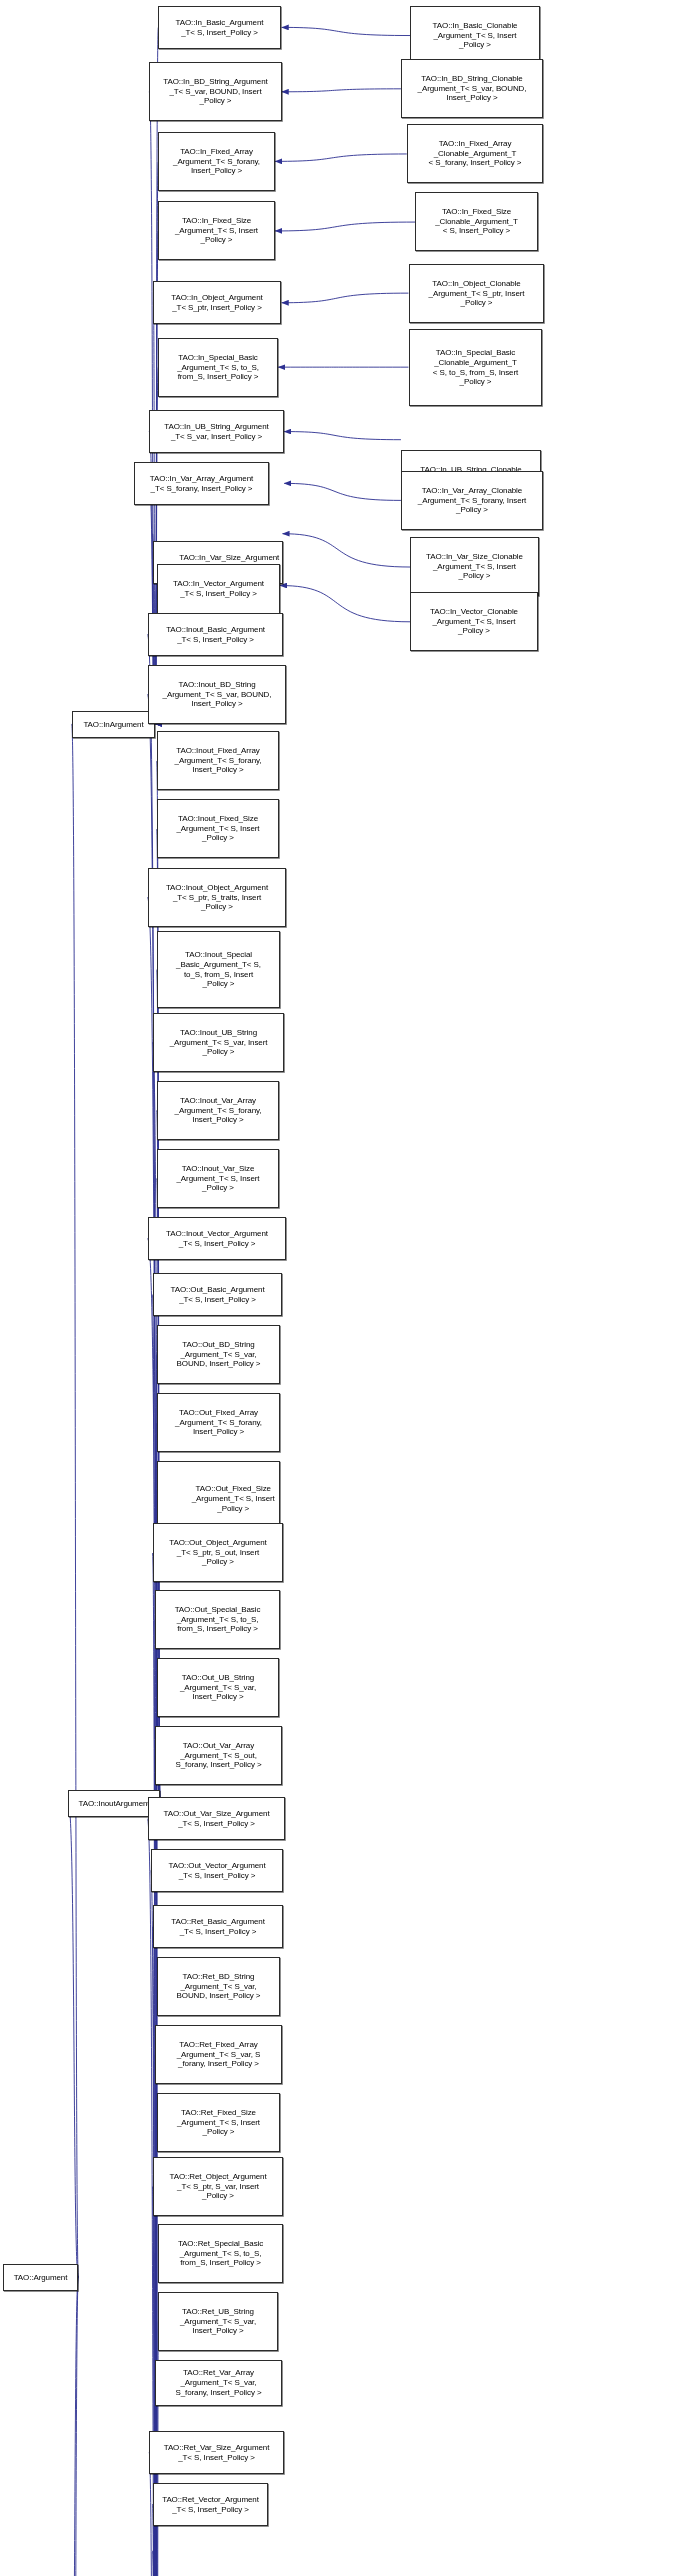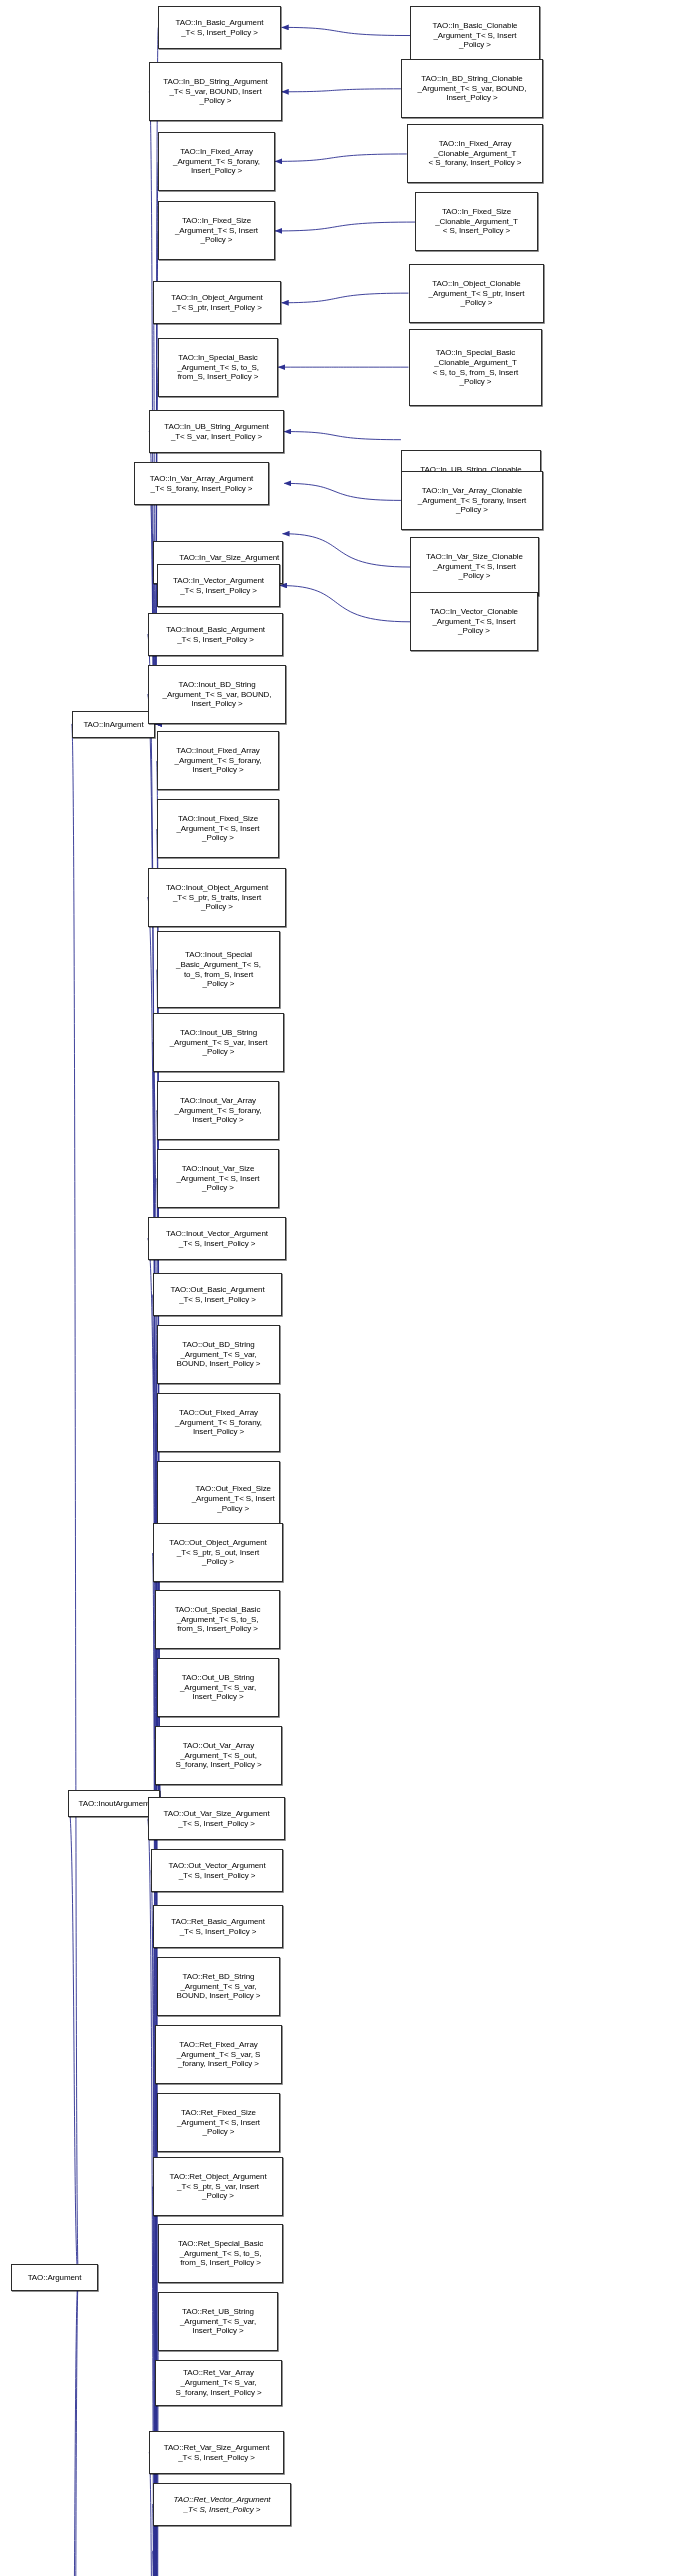--- a/index.html
+++ b/index.html
@@ -87,21 +87,21 @@
         <path d="M183,2622.099425287356 C186.5,2622.099425287356 185.25,4752.444252873563 188,4752.444252873563" fill="none" stroke="#2e3192" stroke-width="1.1" marker-end="url(#arrowhead)"></path>
         <path d="M186,2701.987356321839 C187.4,2701.987356321839 186.9,4752.444252873563 188,4752.444252873563" fill="none" stroke="#2e3192" stroke-width="1.1" marker-end="url(#arrowhead)"></path>
         <path d="M190,2783.6505747126434 C188.6,2783.6505747126434 189.1,4752.444252873563 188,4752.444252873563" fill="none" stroke="#2e3192" stroke-width="1.1" marker-end="url(#arrowhead)"></path>
         <path d="M186,2865.313793103448 C187.4,2865.313793103448 186.9,4752.444252873563 188,4752.444252873563" fill="none" stroke="#2e3192" stroke-width="1.1" marker-end="url(#arrowhead)"></path>
         <path d="M179,2940.7635057471266 C185.3,2940.7635057471266 183.05,4752.444252873563 188,4752.444252873563" fill="none" stroke="#2e3192" stroke-width="1.1" marker-end="url(#arrowhead)"></path>
         <path d="M183,3002.898563218391 C186.5,3002.898563218391 185.25,4752.444252873563 188,4752.444252873563" fill="none" stroke="#2e3192" stroke-width="1.1" marker-end="url(#arrowhead)"></path>
         <path d="M183,3058.8201149425286 C186.5,3058.8201149425286 185.25,4752.444252873563 188,4752.444252873563" fill="none" stroke="#2e3192" stroke-width="1.1" marker-end="url(#arrowhead)"></path>
       </g>
   </svg>
   <div id="node-layer">
-      <div class="node root" style="left: 11px; top: 2264px; width: 87px; height: 27px;">TAO::Argument</div>
+      <div class="node root" style="left: 3px; top: 2264px; width: 75px; height: 27px;">TAO::Argument</div>
       <div class="node" style="left: 72px; top: 711px; width: 83px; height: 27px;">TAO::InArgument</div>
       <div class="node" style="left: 68px; top: 1790px; width: 92px; height: 27px;">TAO::InoutArgument</div>
       <div class="node" style="left: 158px; top: 6px; width: 123px; height: 43px;">TAO::In_Basic_Argument
 _T&lt; S, Insert_Policy &gt;</div>
       <div class="node" style="left: 149px; top: 62px; width: 133px; height: 59px;">TAO::In_BD_String_Argument
 _T&lt; S_var, BOUND, Insert
 _Policy &gt;</div>
       <div class="node" style="left: 158px; top: 132px; width: 117px; height: 59px;">TAO::In_Fixed_Array
 _Argument_T&lt; S_forany,
 Insert_Policy &gt;</div>
@@ -112,21 +112,21 @@
 _T&lt; S_ptr, Insert_Policy &gt;</div>
       <div class="node" style="left: 158px; top: 338px; width: 120px; height: 59px;">TAO::In_Special_Basic
 _Argument_T&lt; S, to_S,
 from_S, Insert_Policy &gt;</div>
       <div class="node" style="left: 149px; top: 410px; width: 135px; height: 43px;">TAO::In_UB_String_Argument
 _T&lt; S_var, Insert_Policy &gt;</div>
       <div class="node" style="left: 134px; top: 462px; width: 135px; height: 43px;">TAO::In_Var_Array_Argument
 _T&lt; S_forany, Insert_Policy &gt;</div>
       <div class="node" style="left: 153px; top: 541px; width: 130px; height: 43px; padding-left: 25px;">TAO::In_Var_Size_Argument
 _T&lt; S, Insert_Policy &gt;</div>
-      <div class="node" style="left: 157px; top: 564px; width: 123px; height: 43px;">TAO::In_Vector_Argument
+      <div class="node" style="left: 157px; top: 564px; width: 123px; height: 50px;">TAO::In_Vector_Argument
 _T&lt; S, Insert_Policy &gt;</div>
       <div class="node" style="left: 410px; top: 6px; width: 130px; height: 59px;">TAO::In_Basic_Clonable
 _Argument_T&lt; S, Insert
 _Policy &gt;</div>
       <div class="node" style="left: 401px; top: 59px; width: 142px; height: 59px;">TAO::In_BD_String_Clonable
 _Argument_T&lt; S_var, BOUND,
 Insert_Policy &gt;</div>
       <div class="node" style="left: 407px; top: 124px; width: 136px; height: 59px;">TAO::In_Fixed_Array
 _Clonable_Argument_T
 &lt; S_forany, Insert_Policy &gt;</div>
@@ -226,18 +226,18 @@
 _Argument_T&lt; S, to_S,
 from_S, Insert_Policy &gt;</div>
       <div class="node" style="left: 158px; top: 2292px; width: 120px; height: 59px;">TAO::Ret_UB_String
 _Argument_T&lt; S_var,
 Insert_Policy &gt;</div>
       <div class="node" style="left: 155px; top: 2360px; width: 127px; height: 46px;">TAO::Ret_Var_Array
 _Argument_T&lt; S_var,
 S_forany, Insert_Policy &gt;</div>
       <div class="node" style="left: 149px; top: 2431px; width: 135px; height: 43px;">TAO::Ret_Var_Size_Argument
 _T&lt; S, Insert_Policy &gt;</div>
-      <div class="node" style="left: 153px; top: 2483px; width: 138px; height: 43px; font-style: italic;">TAO::Ret_Vector_Argument
+      <div class="node" style="left: 153px; top: 2483px; width: 115px; height: 43px;">TAO::Ret_Vector_Argument
 _T&lt; S, Insert_Policy &gt;</div>
       <div class="node" style="left: 153px; top: 2538px; width: 132px; height: 27px; margin-top: 40px;">TAO::Void_Return_Argument</div>
     </div>
 </div>
 
 
 </body></html>

